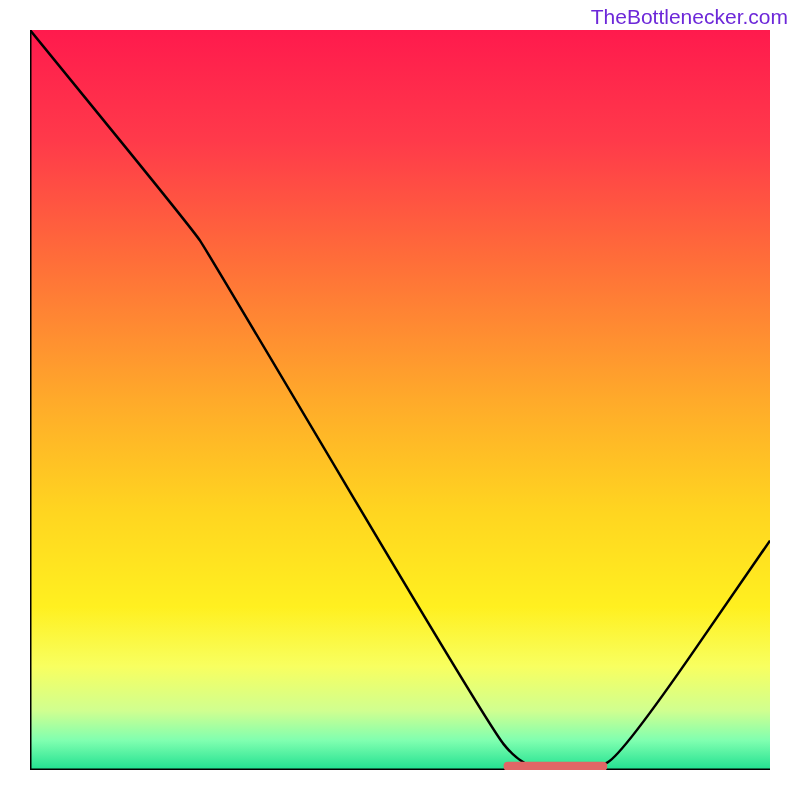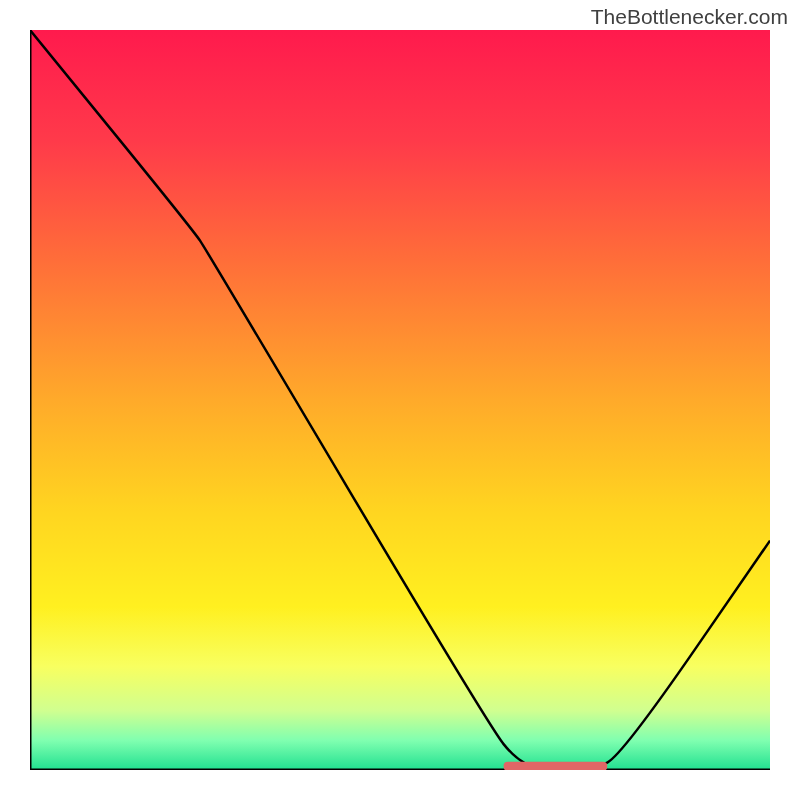--- a/index.html
+++ b/index.html
@@ -8,21 +8,21 @@
     width: 800px;
     height: 800px;
     background: #ffffff;
     font-family: Arial, sans-serif;
     position: relative;
   }
   .watermark {
     position: absolute;
     top: 5px;
     right: 12px;
-    color: #404040;
+    color: #6d28d9;
     font-size: 21px;
     font-weight: normal;
     z-index: 10;
   }
   .chart-container {
     position: absolute;
     top: 30px;
     left: 30px;
     width: 740px;
     height: 740px;

